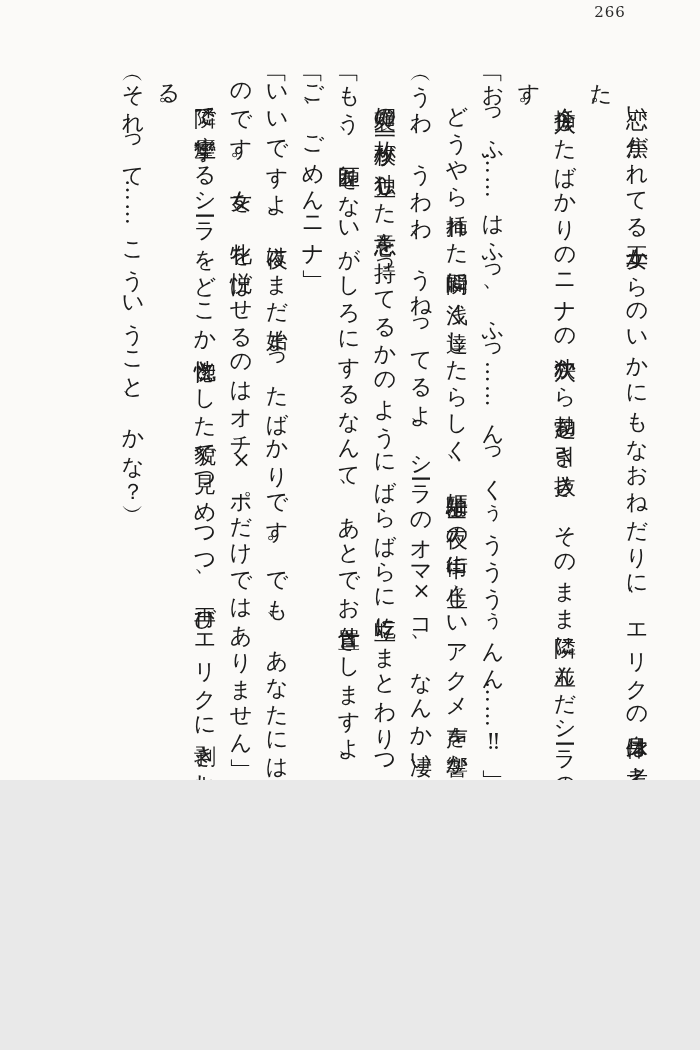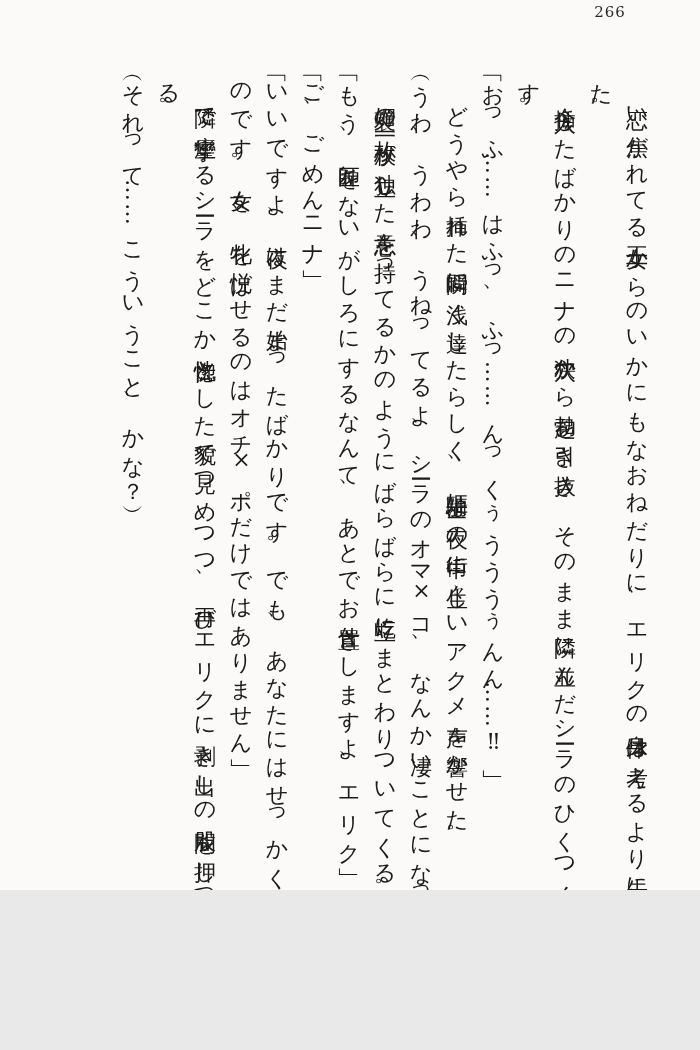--- a/index.html
+++ b/index.html
@@ -3,21 +3,21 @@
 <meta charset="utf-8">
 <style>
   html, body {
     margin: 0;
     padding: 0;
     background: #e9e9e9;
   }
   .book-page {
     position: relative;
     width: 700px;
-    height: 890px;
+    height: 780px;
     margin: 0 auto;
     background: #fbfaf8;
     overflow: hidden;
     font-family: "DejaVu Serif", "Liberation Serif", serif;
   }
   .page-number {
     position: absolute;
     top: 3px;
     left: 580px;
     width: 60px;

